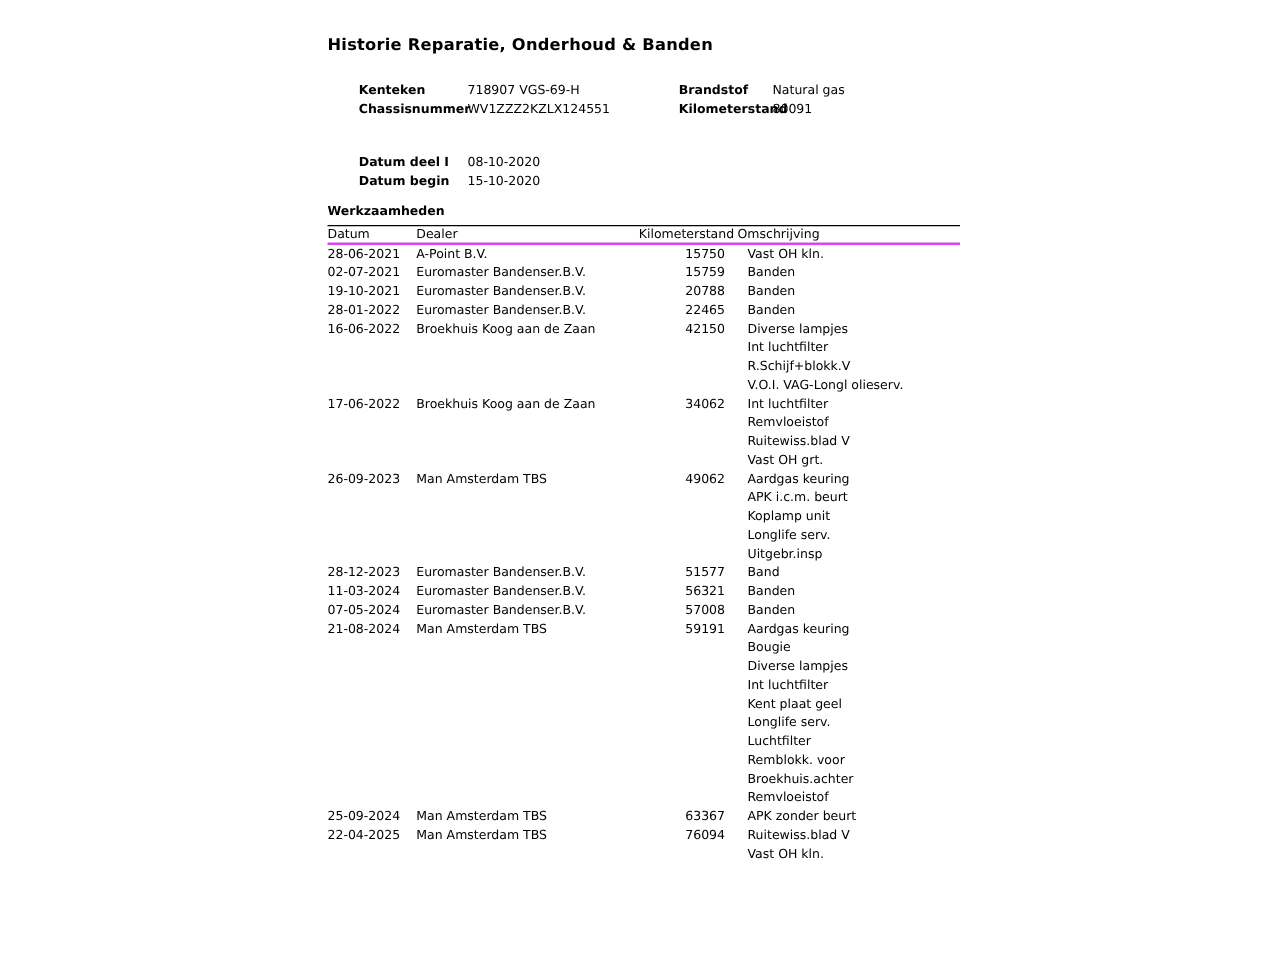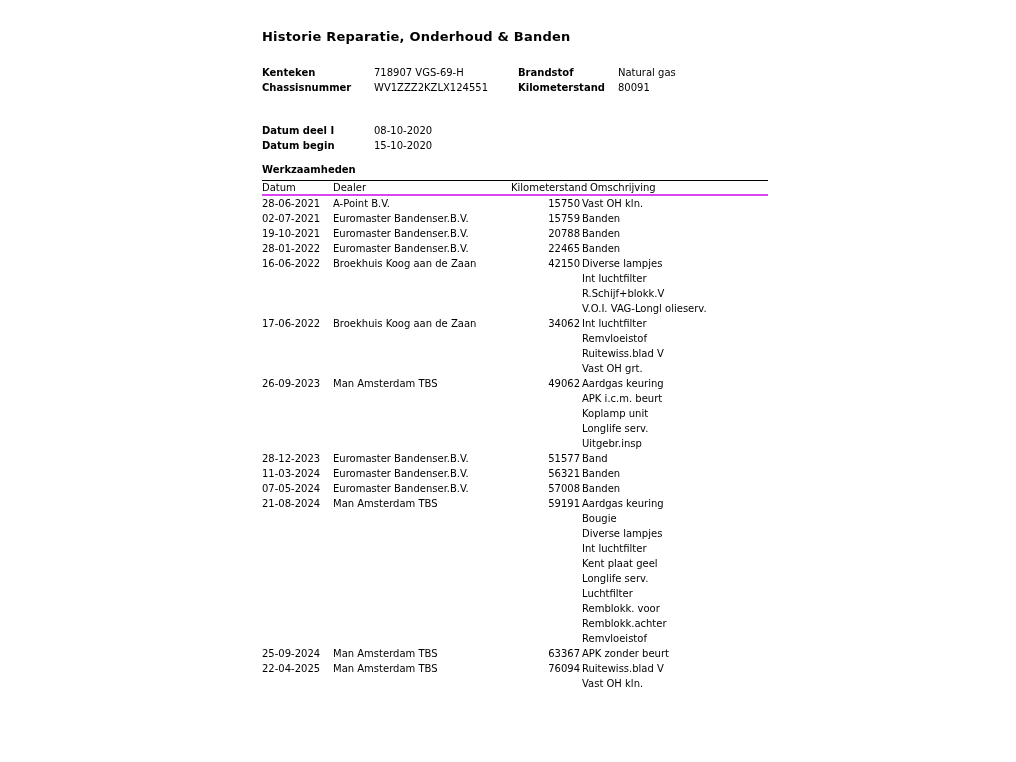--- a/index.html
+++ b/index.html
@@ -27,21 +27,21 @@
     font-weight: bold;
     line-height: 17px;
     margin: 0 0 20px 0;
     letter-spacing: 0.2px;
   }
   .info-row {
     display: grid;
     grid-template-columns: 112px 144px 100px 1fr;
     line-height: 15px;
   }
-  .info-row .lbl { font-weight: bold; }
+  .info-row .lbl { font-weight: bold; margin-left: 25px; }
   .info-row .span3 { grid-column: 2 / span 3; white-space: nowrap; }
   .gap14 { height: 14px; }
   .gap9  { height: 9px; }
   .section-heading {
     font-weight: bold;
     line-height: 15px;
     margin-bottom: 3px;
   }
   .work-table { width: 506px; }
   .thead {
@@ -56,21 +56,21 @@
   .th-km { text-align: right; }
   .th-om { padding-left: 10px; }
   .trow {
     display: grid;
     grid-template-columns: 71px 178px 69px 1fr;
     line-height: 15px;
     align-items: start;
   }
   .trow .cell { white-space: nowrap; }
   .cell-km { text-align: right; }
-  .cell-om { padding-left: 2px; }
+  .cell-om { padding-left: 18px; }
   .om-line { line-height: 15px; white-space: nowrap; }
 </style>
 </head>
 <body>
 
 <div class="report">
 
   <h1 class="report-title">Historie Reparatie, Onderhoud &amp; Banden</h1>
 
   <div class="info-row">
@@ -208,21 +208,21 @@
     <span class="cell cell-km">59191</span>
     <span class="cell cell-om">
             <div class="om-line">Aardgas keuring</div>
             <div class="om-line">Bougie</div>
             <div class="om-line">Diverse lampjes</div>
             <div class="om-line">Int luchtfilter</div>
             <div class="om-line">Kent plaat geel</div>
             <div class="om-line">Longlife serv.</div>
             <div class="om-line">Luchtfilter</div>
             <div class="om-line">Remblokk. voor</div>
-            <div class="om-line">Remblokk.achter</div>
+            <div class="om-line">Broekhuis.achter</div>
             <div class="om-line">Remvloeistof</div>
           </span>
   </div>
         <div class="trow">
     <span class="cell">25-09-2024</span>
     <span class="cell">Man Amsterdam TBS</span>
     <span class="cell cell-km">63367</span>
     <span class="cell cell-om">
             <div class="om-line">APK zonder beurt</div>
           </span>

